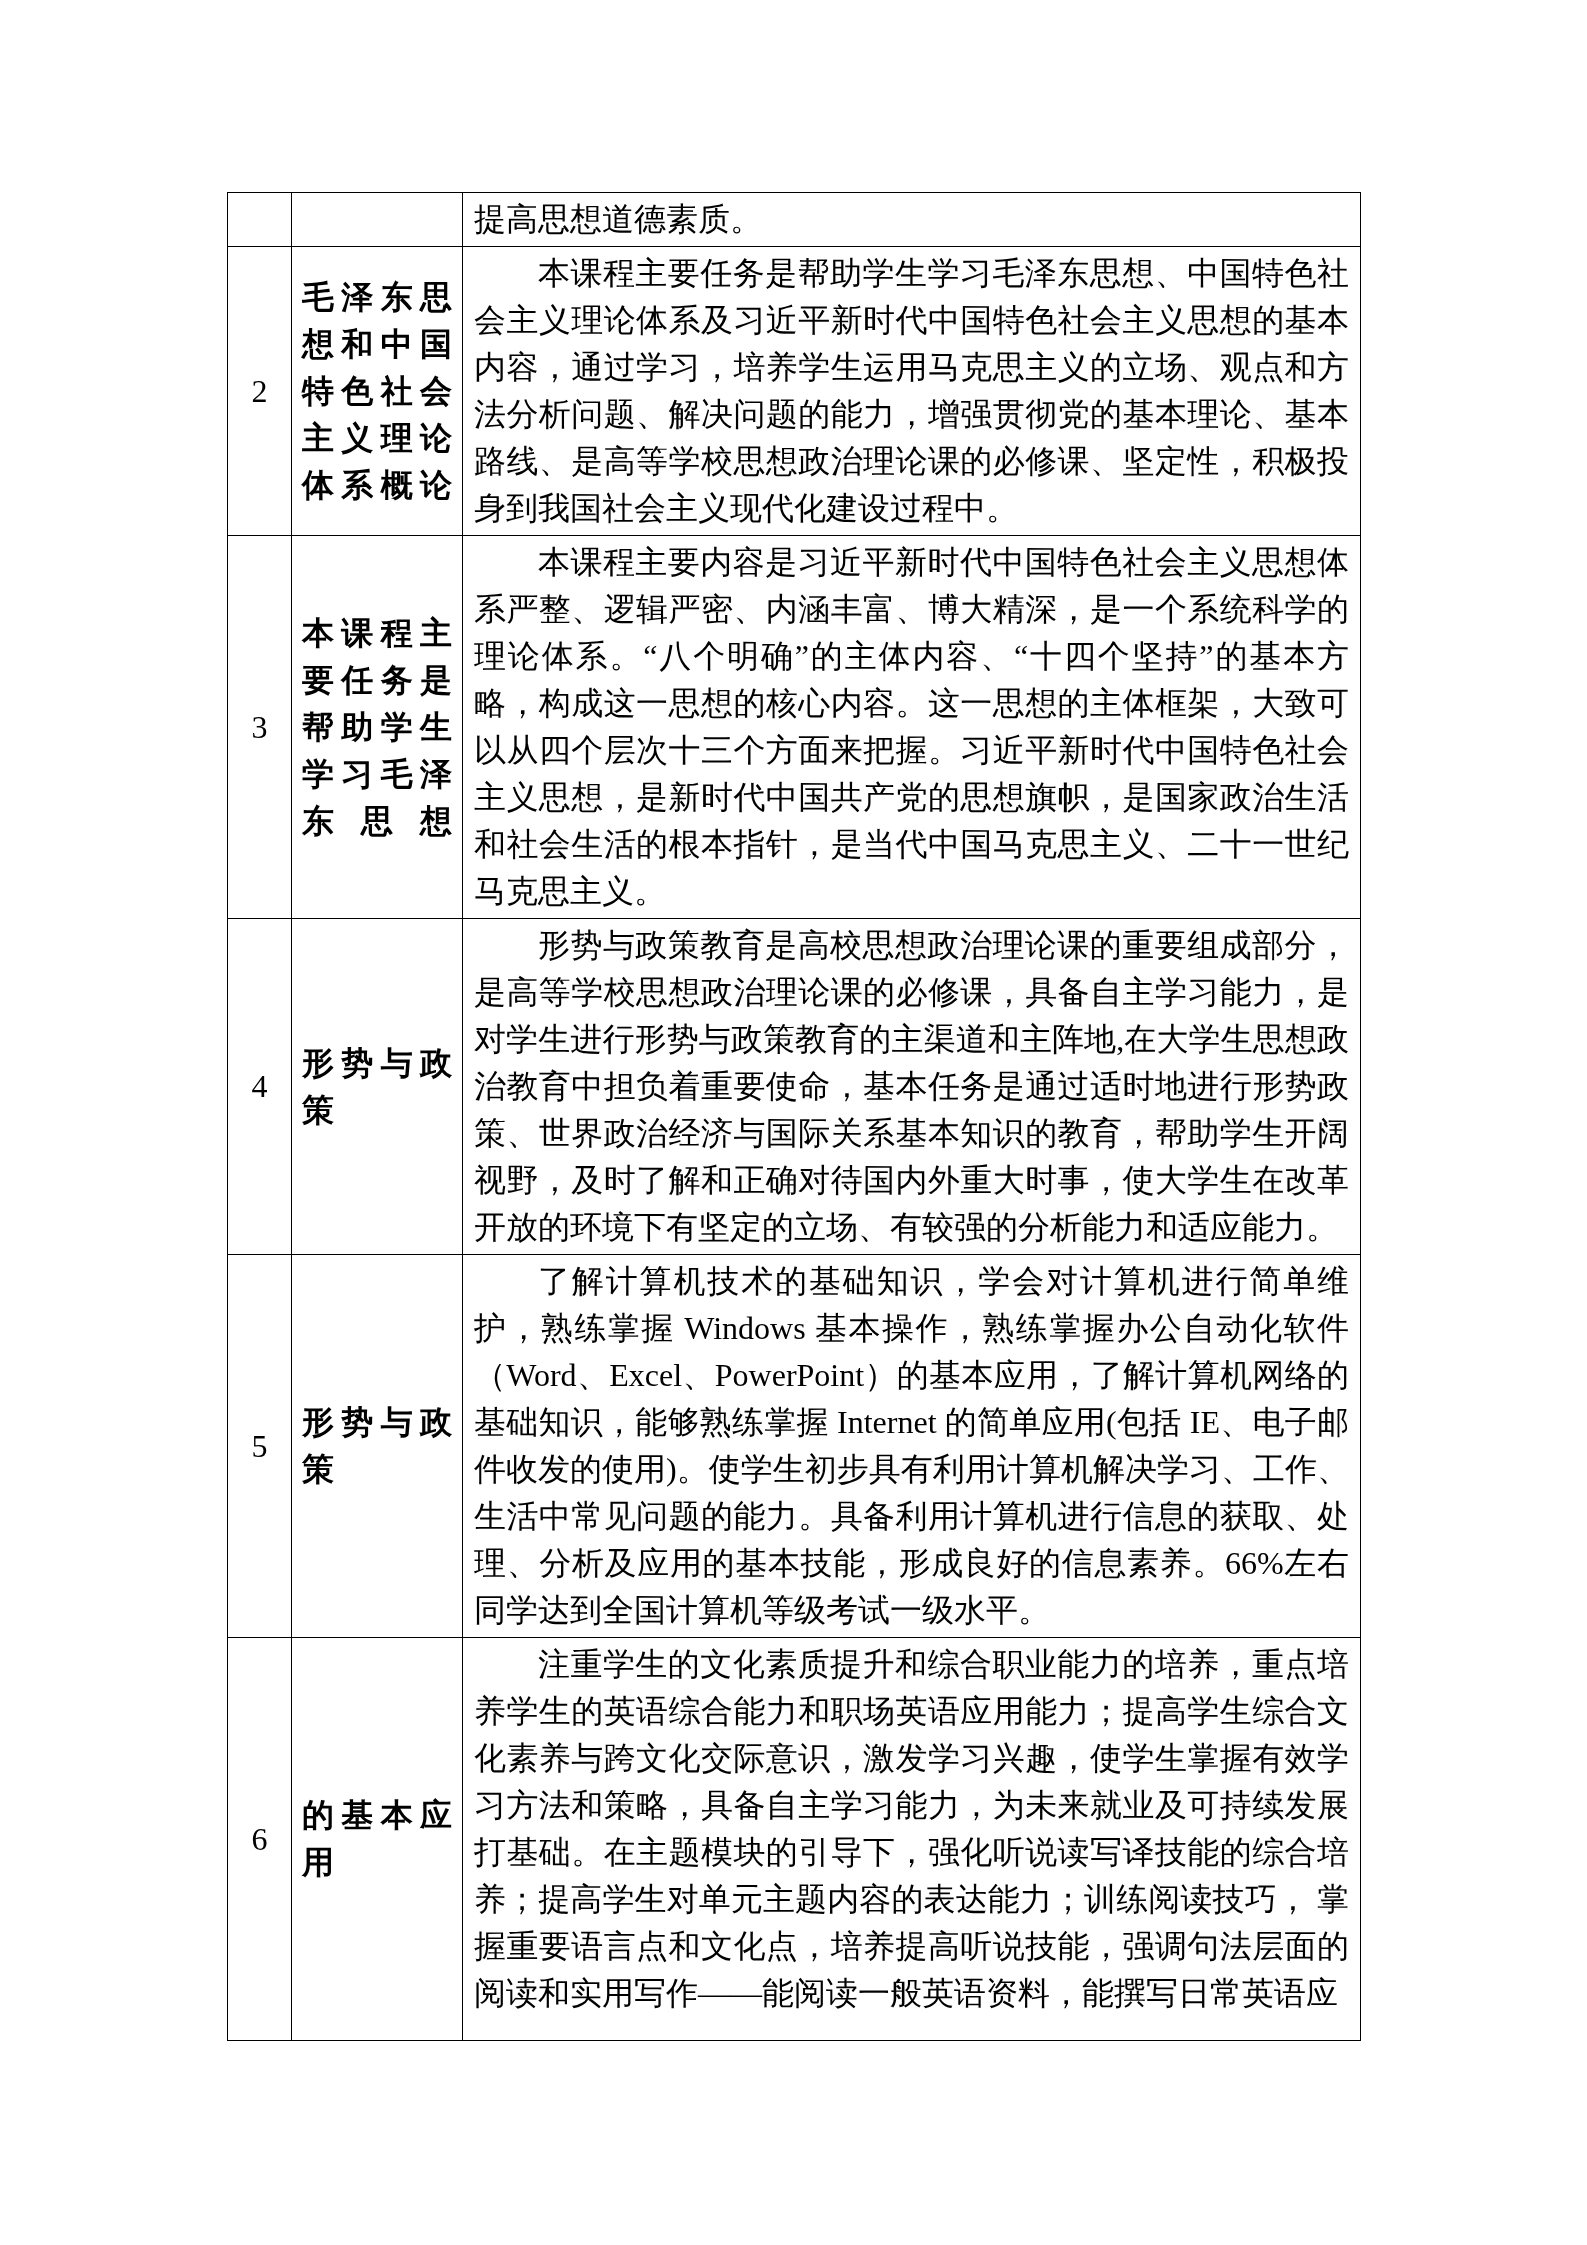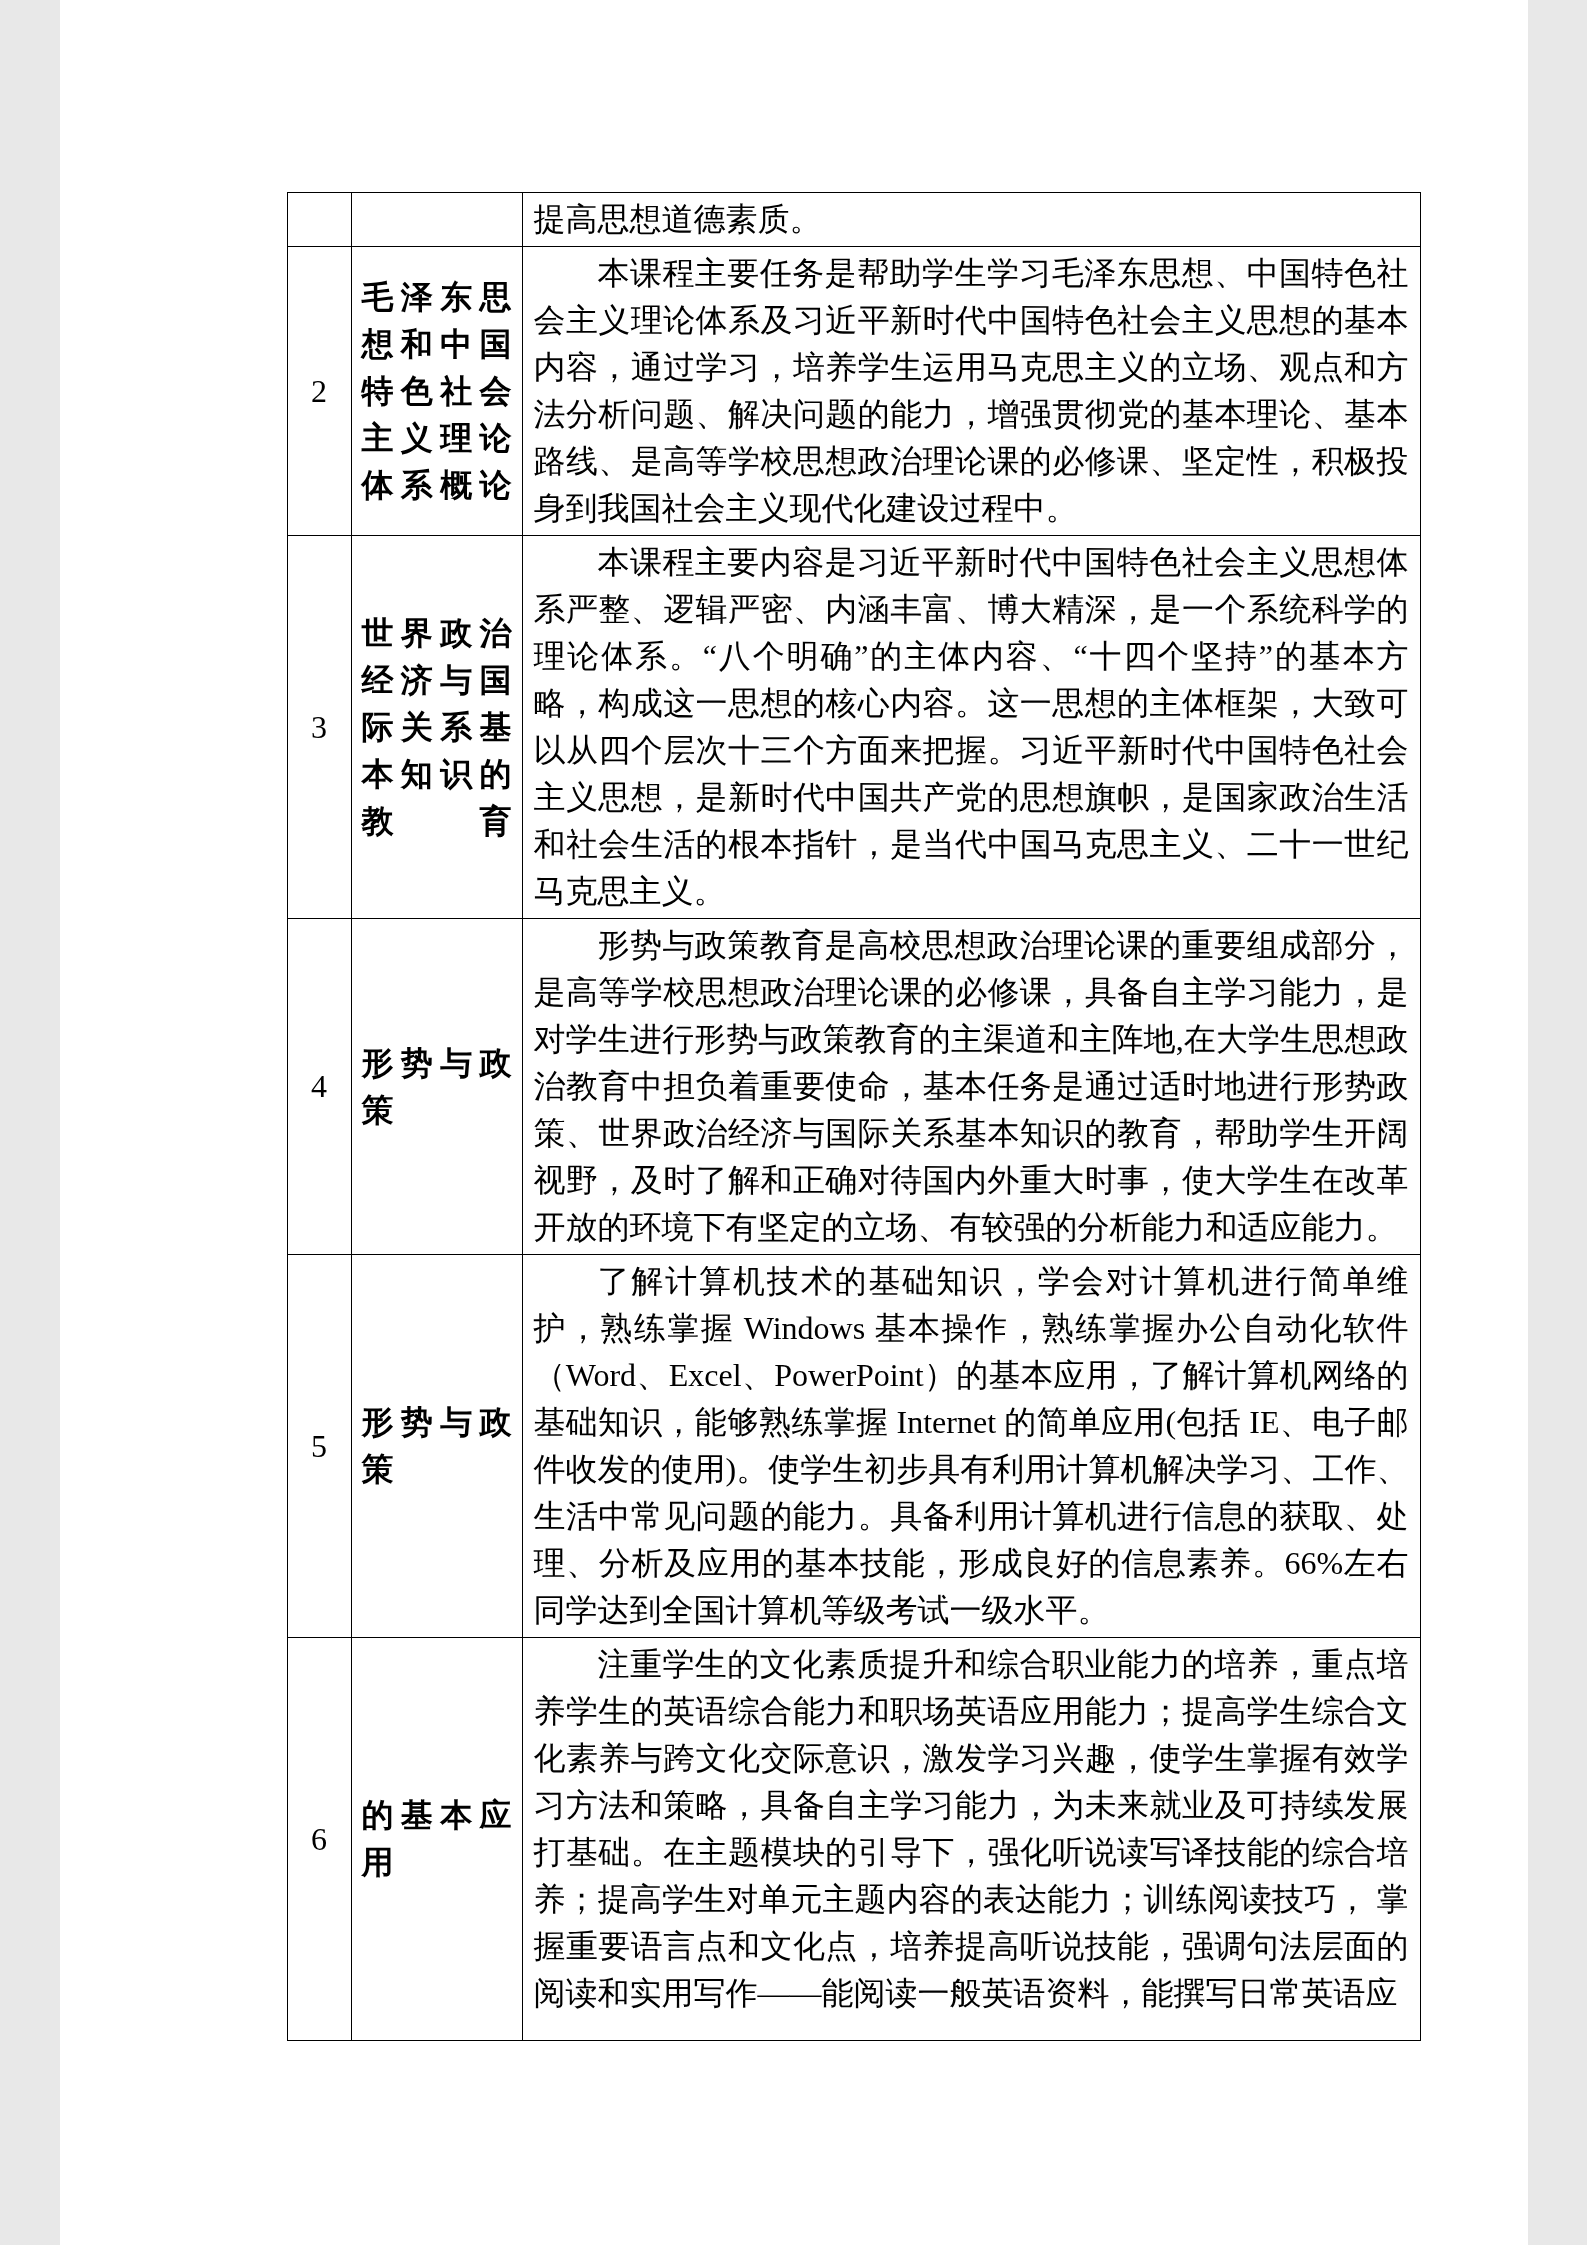--- a/index.html
+++ b/index.html
@@ -1,18 +1,18 @@
 <!DOCTYPE html>
 <html><head>
 <meta charset="utf-8">
 <style>
   html,body{margin:0;padding:0;background:#e8e8e8;}
   .page{
     position:relative;
-    width:1468px;height:2245px;
+    width:1587px;height:2245px;
     background:#ffffff;
     margin:0 auto;
     font-family:"Liberation Serif","DejaVu Serif",serif;
     color:#000000;
   }
   table.course-table{
     position:absolute;
     left:227px;top:192px;
     width:1133px;
     border-collapse:collapse;
@@ -76,21 +76,21 @@
       </tr>
       <tr class="r1">
         <td class="num">2</td>
         <td class="name">毛泽东思想和中国特色社会主义理论体系概论</td>
         <td class="desc">
           <div class="para">本课程主要任务是帮助学生学习毛泽东思想、中国特色社会主义理论体系及习近平新时代中国特色社会主义思想的基本内容，通过学习，培养学生运用马克思主义的立场、观点和方法分析问题、解决问题的能力，增强贯彻党的基本理论、基本路线、是高等学校思想政治理论课的必修课、坚定性，积极投身到我国社会主义现代化建设过程中。</div>
         </td>
       </tr>
       <tr class="r2">
         <td class="num">3</td>
-        <td class="name">世界政治经济与国际关系基本知识的教育</td>
+        <td class="name">本课程主要任务是帮助学生学习毛泽东思想</td>
         <td class="desc">
           <div class="para">本课程主要内容是习近平新时代中国特色社会主义思想体系严整、逻辑严密、内涵丰富、博大精深，是一个系统科学的理论体系。“八个明确”的主体内容、“十四个坚持”的基本方略，构成这一思想的核心内容。这一思想的主体框架，大致可以从四个层次十三个方面来把握。习近平新时代中国特色社会主义思想，是新时代中国共产党的思想旗帜，是国家政治生活和社会生活的根本指针，是当代中国马克思主义、二十一世纪马克思主义。</div>
         </td>
       </tr>
       <tr class="r3">
         <td class="num">4</td>
         <td class="name">形势与政策</td>
         <td class="desc">
           <div class="para">形势与政策教育是高校思想政治理论课的重要组成部分，是高等学校思想政治理论课的必修课，具备自主学习能力，是对学生进行形势与政策教育的主渠道和主阵地,在大学生思想政治教育中担负着重要使命，基本任务是通过适时地进行形势政策、世界政治经济与国际关系基本知识的教育，帮助学生开阔视野，及时了解和正确对待国内外重大时事，使大学生在改革开放的环境下有坚定的立场、有较强的分析能力和适应能力。</div>
         </td>

